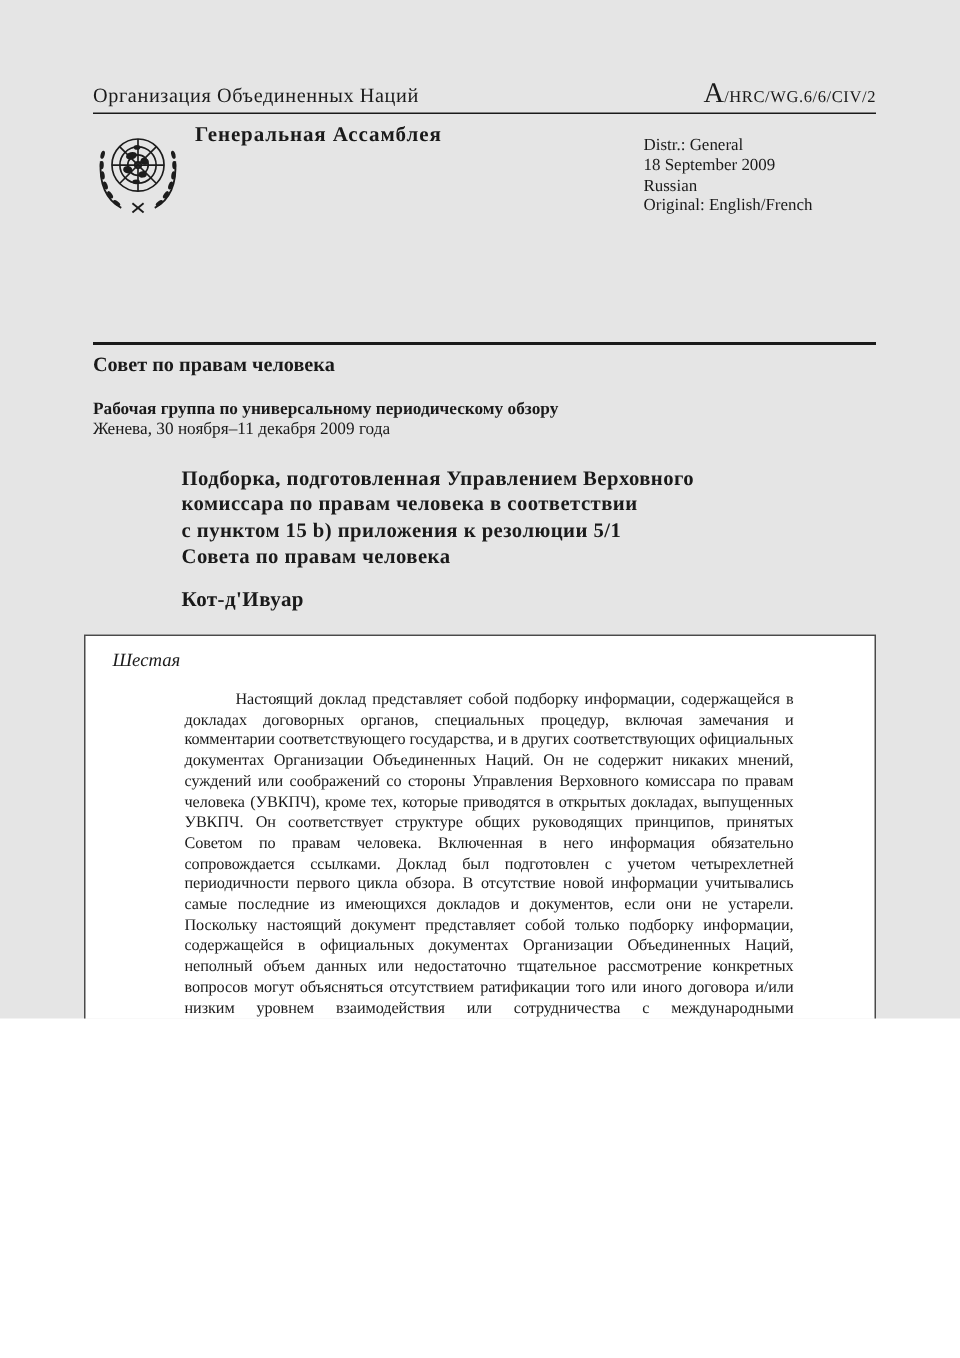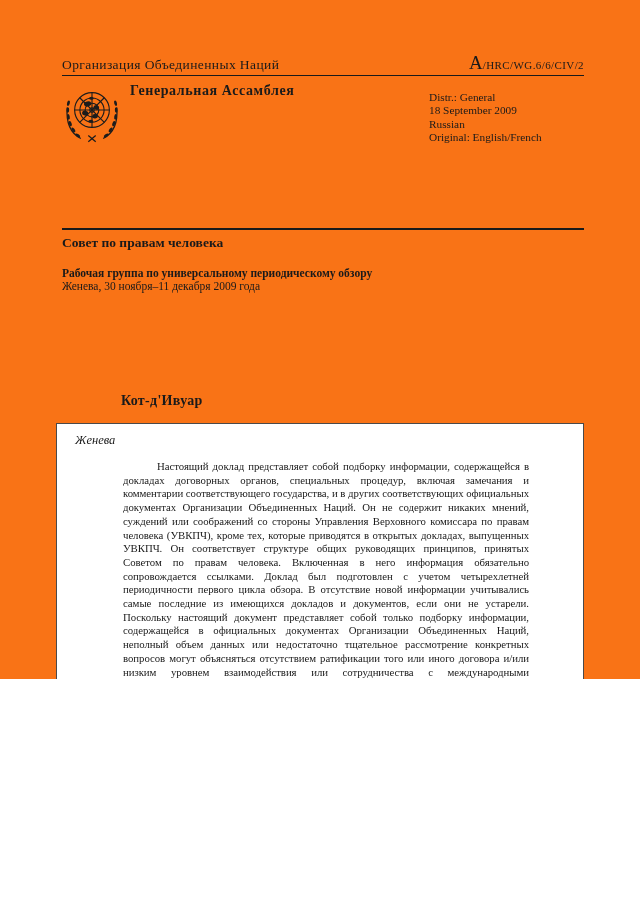--- a/index.html
+++ b/index.html
@@ -7,21 +7,21 @@
   body {
     background: #ffffff;
     font-family: "Liberation Serif", serif;
     color: #1a1a1a;
     -webkit-font-smoothing: antialiased;
   }
   .page {
     position: relative;
     width: 640px;
     height: 679px;
-    background: #f97316;
+    background: #e5e5e5;
     overflow: hidden;
   }
 
   
   .masthead {
     position: absolute;
     left: 62px; right: 56px; top: 52px;
     display: flex;
     justify-content: space-between;
     align-items: baseline;
@@ -207,23 +207,29 @@
   </div>
 
   <div class="rule-thick"></div>
 
   <div class="session">
     <div class="council">Совет по правам человека</div>
     <div class="bold">Рабочая группа по универсальному периодическому обзору</div>
     <div>Женева, 30 ноября–11 декабря 2009 года</div>
   </div>
 
+  <div class="title-block">
+    <div>Подборка, подготовленная Управлением Верховного</div>
+    <div>комиссара по правам человека в соответствии</div>
+    <div>с пунктом 15 b) приложения к резолюции 5/1</div>
+    <div>Совета по правам человека</div>
+  </div>
 
   <div class="country">Кот-д'Ивуар</div>
 
   <div class="summary-box">
-    <div class="summary-label">Женева</div>
+    <div class="summary-label">Шестая</div>
     <p class="summary-text">Настоящий доклад представляет собой подборку информации, содержащейся в докладах договорных органов, специальных процедур, включая замечания и комментарии соответствующего государства, и в других соответствующих официальных документах Организации Объединенных Наций. Он не содержит никаких мнений, суждений или соображений со стороны Управления Верховного комиссара по правам человека (УВКПЧ), кроме тех, которые приводятся в открытых докладах, выпущенных УВКПЧ. Он соответствует структуре общих руководящих принципов, принятых Советом по правам человека. Включенная в него информация обязательно сопровождается ссылками. Доклад был подготовлен с учетом четырехлетней периодичности первого цикла обзора. В отсутствие новой информации учитывались самые последние из имеющихся докладов и документов, если они не устарели. Поскольку настоящий документ представляет собой только подборку информации, содержащейся в официальных документах Организации Объединенных Наций, неполный объем данных или недостаточно тщательное рассмотрение конкретных вопросов могут объясняться отсутствием ратификации того или иного договора и/или низким уровнем взаимодействия или сотрудничества с международными правозащитными механизмами.</p>
   </div>
 
   <div class="footer">GE.09-15753&nbsp;&nbsp;(R)</div>
 
 </div>
 
 </body></html>

